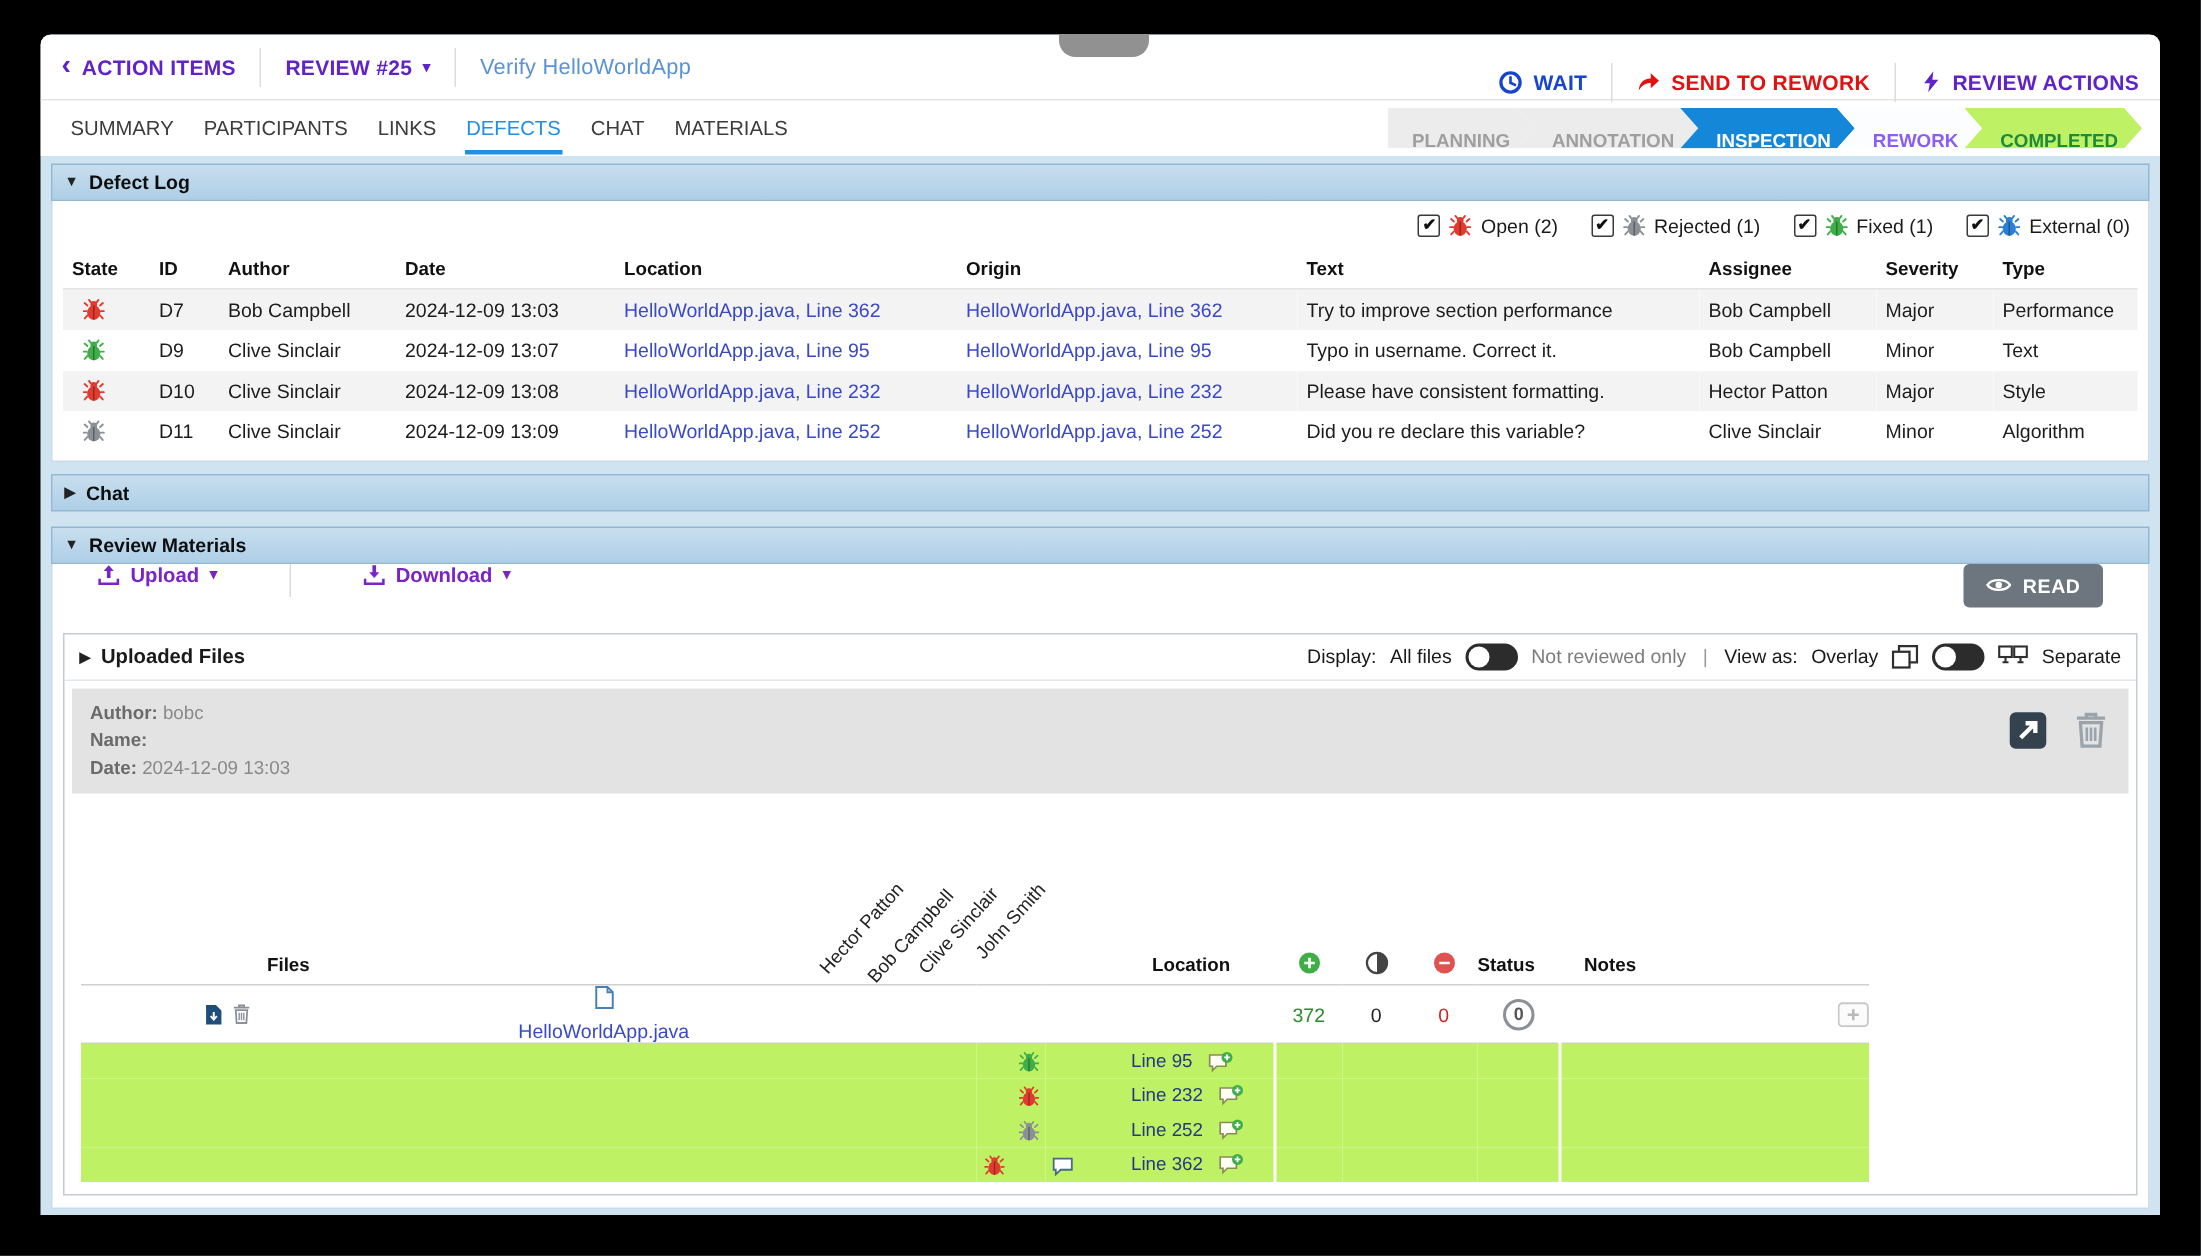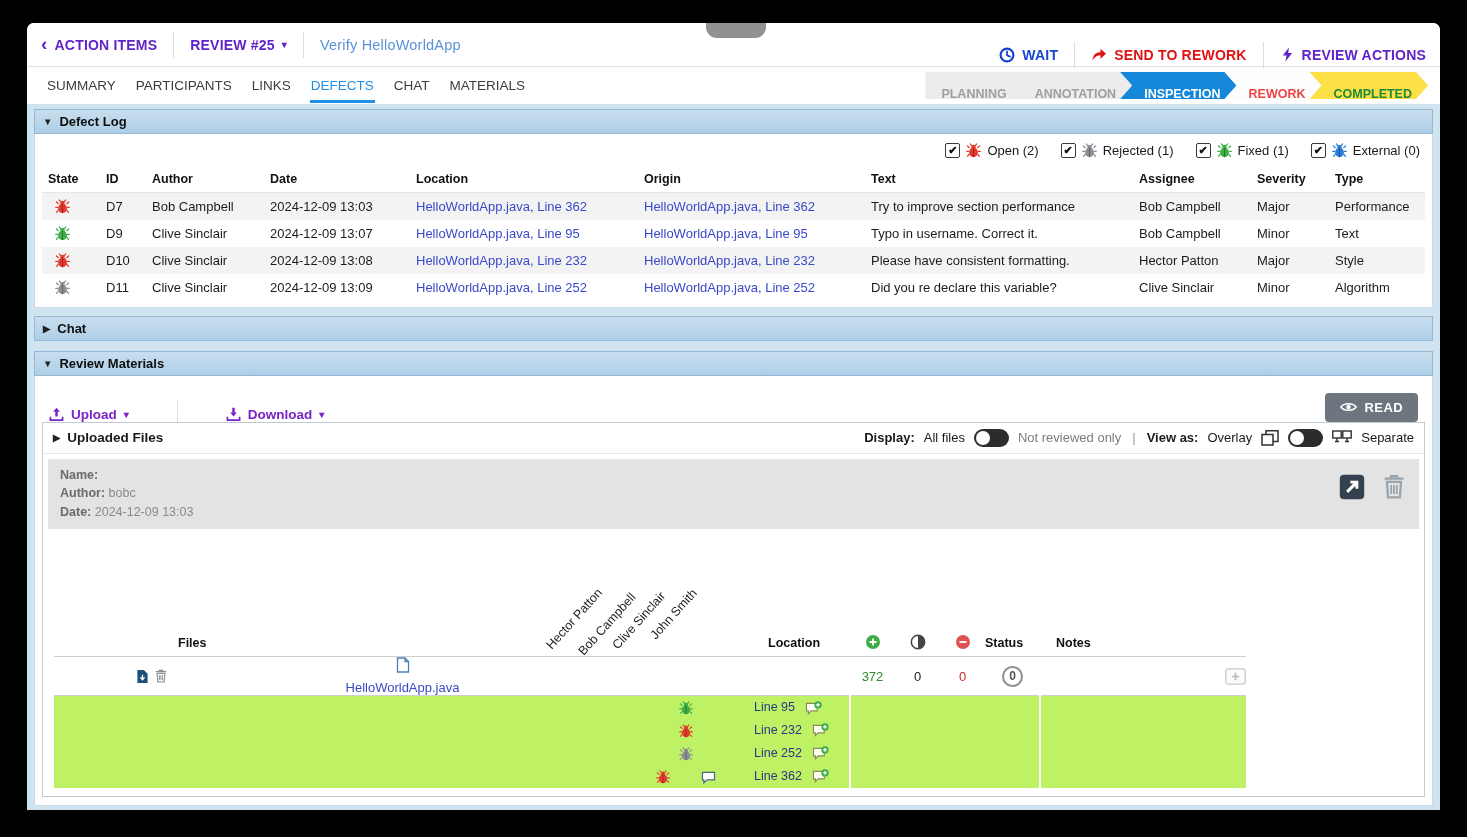--- a/index.html
+++ b/index.html
@@ -26,22 +26,22 @@
   
   .tabbar { height:37px; background:#fff; display:flex; align-items:center; padding:0 10px; }
   .tab { font-weight:normal; font-size:13.5px; color:#3c3c3c; margin:0 9px; padding:10px 1px 7px; border-bottom:3px solid transparent; cursor:pointer; white-space:nowrap; }
   .tab.active { color:#1f8fe8; border-bottom-color:#1f8fe8; }
   .flow { margin-left:auto; display:flex; height:27px; align-items:stretch; padding-right:2px; }
   .step { display:flex; align-items:center; font-weight:bold; font-size:12.5px; padding:16px 16px 0 24px; margin-left:-12px;
           clip-path:polygon(0 0, calc(100% - 12px) 0, 100% 50%, calc(100% - 12px) 100%, 0 100%, 12px 50%); white-space:nowrap; }
   .step.first { clip-path:polygon(0 0, calc(100% - 12px) 0, 100% 50%, calc(100% - 12px) 100%, 0 100%); margin-left:0; padding-left:16px; }
   .step.dim { background:#ececec; color:#9f9f9f; }
   .step.cur { background:#1487d8; color:#fff; }
-  .step.rwk { background:#fbfdff; color:#ef4444; }
-  .step.cmp { background:#fde047; color:#1d8a3c; }
+  .step.rwk { background:#fbfdff; color:#8b5cf6; }
+  .step.cmp { background:#bef264; color:#1d8a3c; }
 
   
   .sec { margin:5px 7px 0; }
   .sec-header { height:25px; background:linear-gradient(#c8deee,#aecfe7); border:1px solid #92b8d5; display:flex; align-items:center; gap:7px; font-weight:bold; font-size:13px; color:#0e0e0e; padding:0 8px; cursor:pointer; }
   .sec-arrow { font-size:9.5px; color:#222; }
   .sec-body { background:#fff; border:1px solid #cadbe8; border-top:none; }
 
   
   .filters { display:flex; justify-content:flex-end; align-items:center; height:33px; padding-right:12px; font-size:13px; color:#1a1a1a; }
   .filter { display:flex; align-items:center; gap:6px; margin-left:22px; cursor:pointer; }
@@ -49,29 +49,29 @@
   .st-open { color:#e23a2e; } .st-fixed { color:#3fae49; } .st-rejected { color:#8a9095; } .st-external { color:#2b7fd4; }
 
   table.defects { width:calc(100% - 14px); margin:0 7px 6px; border-collapse:collapse; font-size:13px; table-layout:fixed; color:#1c1c1c; }
   .defects th { text-align:left; font-size:12.5px; color:#111; padding:5px 6px 6px; border-bottom:1px solid #e4e4e4; }
   .defects td { padding:5px 6px; height:27px; overflow:hidden; white-space:nowrap; }
   .defects tbody tr:nth-child(odd) { background:#f3f3f3; }
   .lnk { color:#3a49c8; text-decoration:none; cursor:pointer; }
   .statecell { padding-left:13px !important; }
 
   
-  .mat-toolbar { display:flex; align-items:flex-end; height:46px; padding:0 14px;gap:36px; }
+  .mat-toolbar { display:flex; align-items:flex-start; height:46px; padding:0 30px;gap:36px; }
   .ppl-btn { color:#7a23c8; font-weight:bold; font-size:13.5px; display:flex; align-items:center; gap:7px; cursor:pointer; white-space:nowrap; }
   .read-btn { margin-left:auto; background:#6d767e; color:#fff; font-weight:bold; font-size:13px; letter-spacing:.4px; padding:7px 15px; border-radius:4px; border:none; display:flex; align-items:center; gap:8px; cursor:pointer; }
 
   .uploaded { margin:0 7px 8px; border:1px solid #c2cbd2; background:#fff; }
   .up-header { height:31px; display:flex; align-items:center; padding:0 10px; border-bottom:1px solid #e2e8ec; font-size:13px; color:#1a1a1a; }
   .up-title { font-weight:bold; font-size:13.5px; display:flex; align-items:center; gap:7px; }
   .controls { margin-left:auto; display:flex; align-items:center; gap:9px; }
-  .ctl-b { font-weight:bold;text-align:center; }
+  .ctl-b { font-weight:normal;text-align:center; }
   .ctl-dim { color:#7d7d7d; }
   .toggle { width:35px; height:18px; border-radius:9px; background:#2c2c2c; position:relative; cursor:pointer; flex:none; }
   .toggle .knob { position:absolute; left:2px; top:2px; width:14px; height:14px; border-radius:50%; background:#fff; }
   .pipe { color:#9a9a9a; margin:0 2px; }
 
   .fileinfo { margin:5px 5px; background:#e3e3e3; padding:7px 12px; position:relative; font-size:12.5px; line-height:1.5; color:#8a8a8a; }
   .fileinfo b { color:#6b6b6b; }
   .fi-icons { position:absolute; right:14px; top:15px; display:flex; gap:18px; align-items:center; }
   .fi-export { color:#33424e; cursor:pointer; }
   .fi-trash  { color:#9aa4ac; cursor:pointer; }
@@ -448,22 +448,22 @@
                   <div class="knob"></div>
                 </div>
               <svg class="ic" width="20" height="16" style="color:#2f2f2f">
                   <use href="#i-monitors"></use>
                 </svg>
               <span>Separate</span>
             </div>
           </div>
 
           <div class="fileinfo">
+            <div><b>Author:</b> <span>bobc</span></div>
             <div><b>Name:</b></div>
-            <div><b>Author:</b> <span>bobc</span></div>
             <div><b>Date:</b> <span>2024-12-09 13:03</span></div>
             <div class="fi-icons">
               <svg class="ic fi-export" width="26" height="26">
                   <use href="#i-export"></use>
                 </svg>
               <svg class="ic fi-trash" width="22" height="25">
                   <use href="#i-trash"></use>
                 </svg>
             </div>
           </div>

